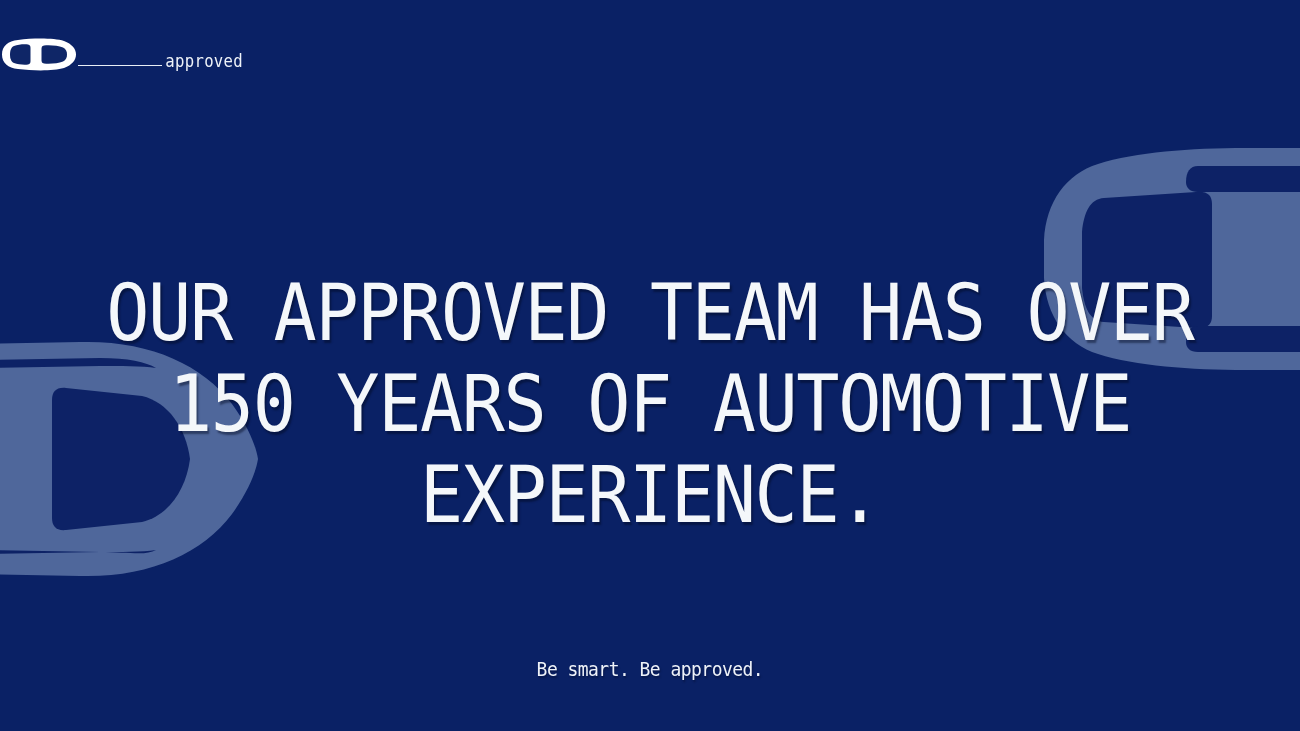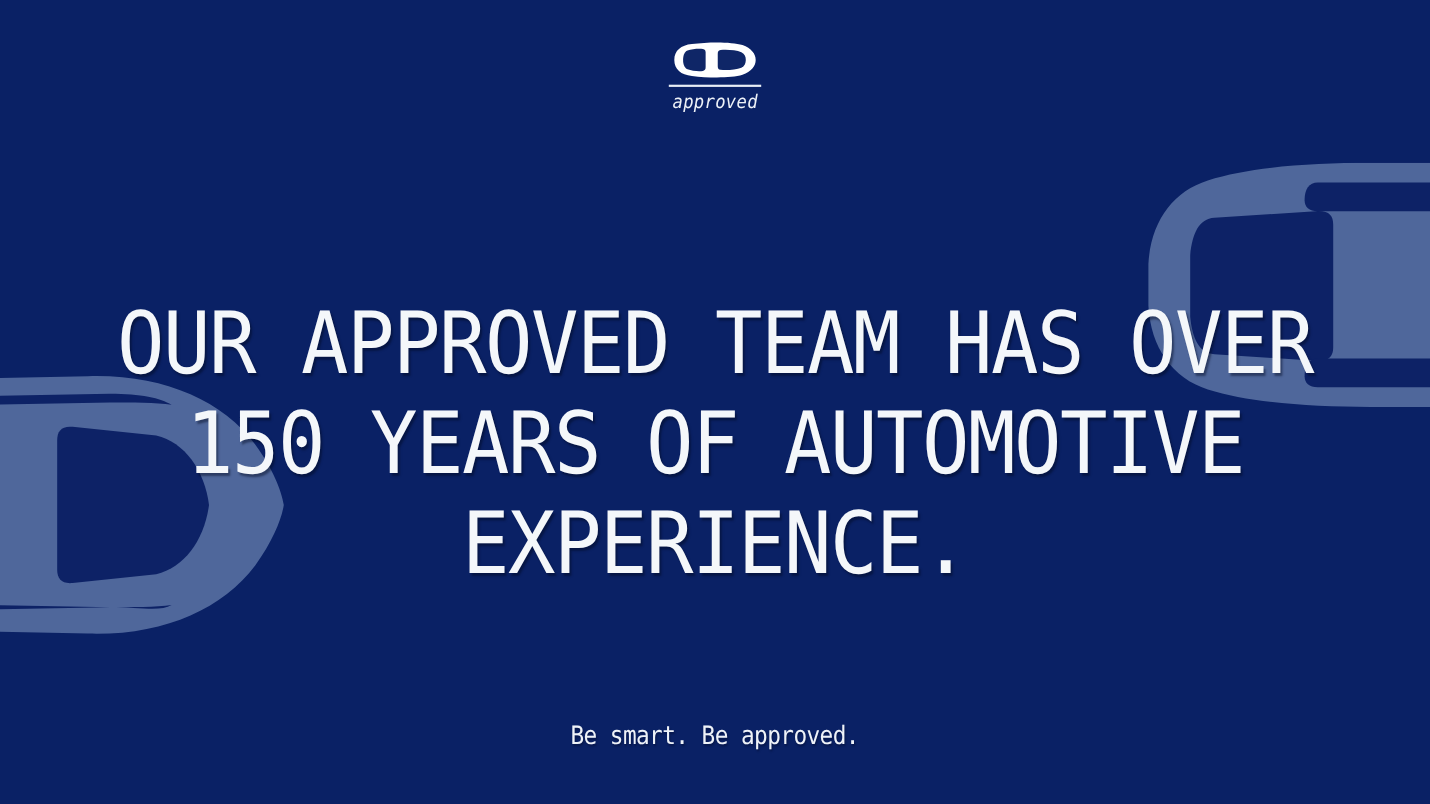--- a/index.html
+++ b/index.html
@@ -47,23 +47,22 @@
     height:246px;
   }
 
   
   .logo {
     position:absolute;
     top:38px;
     left:0;
     width:100%;
     display:flex;
-    flex-direction:column;
-    align-items:center;
-    font-style:italic;
+    flex-direction:row;
+    align-items:flex-end;
   }
   .logo-car {
     width:78px;
     height:33px;
   }
   .logo-rule {
     width:84px;
     height:1.5px;
     background:#e8eef6;
     margin-top:6px;
@@ -101,21 +100,21 @@
 
   
   .tagline {
     position:absolute;
     top:655px;
     left:0;
     width:100%;
     text-align:center;
     color:#eef2f8;
     font-family:"DejaVu Sans Mono", monospace;
-    font-size:23px;
+    font-size:20px;
     line-height:28px;
     letter-spacing:-0.6px;
     text-shadow:1px 2px 2px rgba(2,8,30,0.4);
   }
   .tagline span { display:inline-block; transform:scaleX(0.9); }
 </style>
 </head>
 <body>
 
 <div class="slide">

